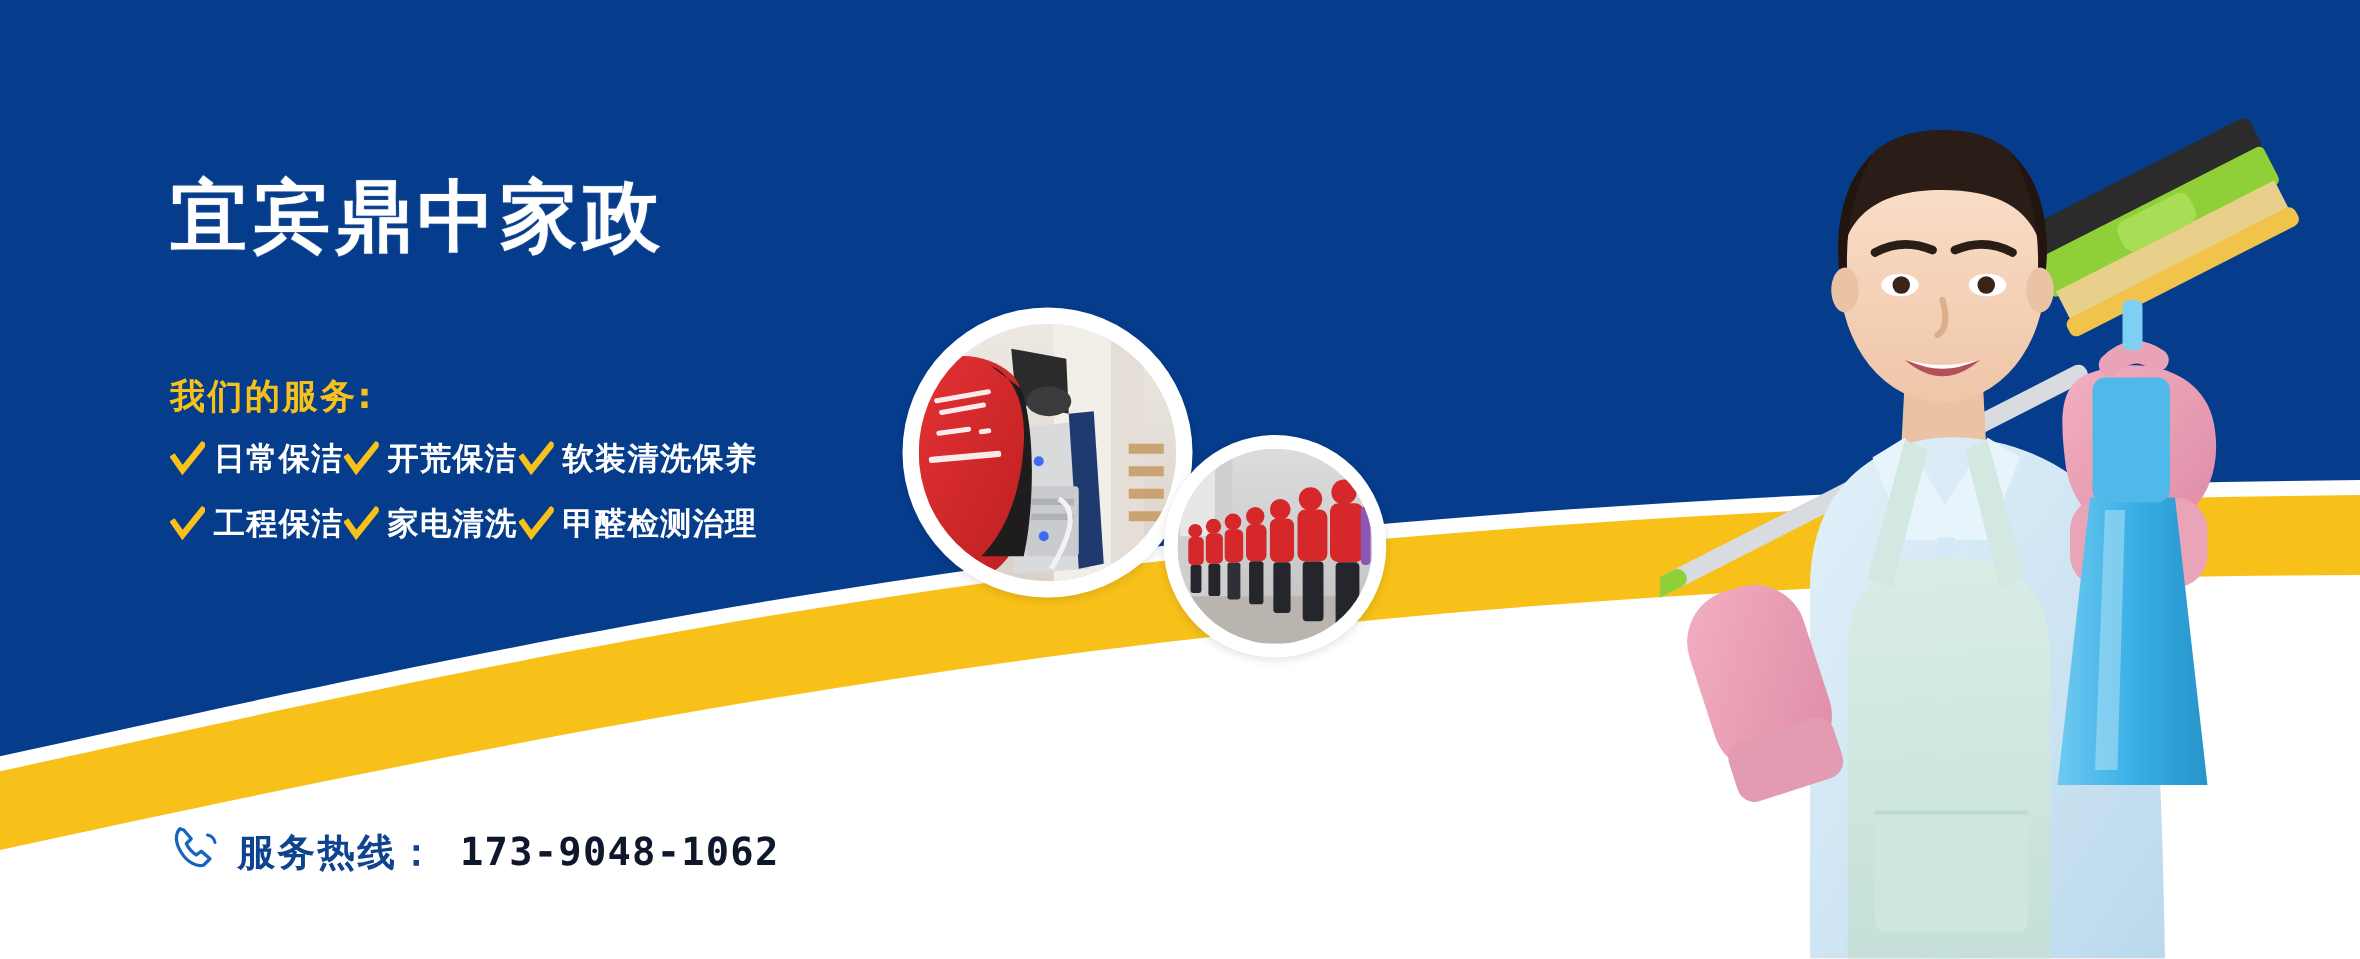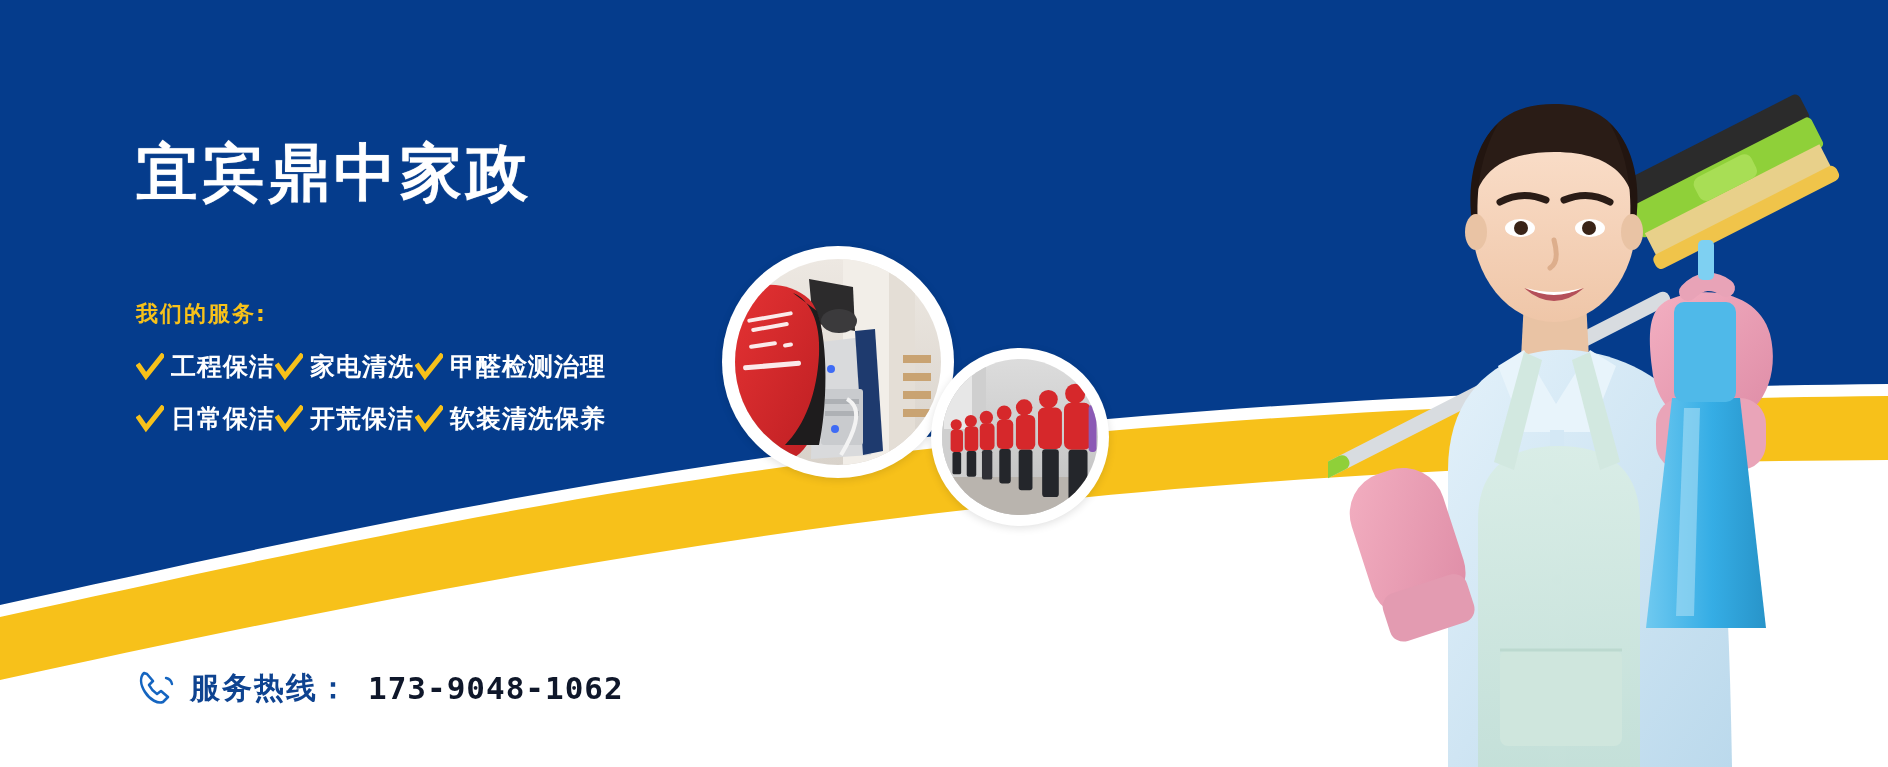--- a/index.html
+++ b/index.html
@@ -54,21 +54,21 @@
     letter-spacing:3px;
     color:#ffffff;
     line-height:1;
     white-space:nowrap;
     font-family:"DejaVu Sans","Liberation Sans",sans-serif;
   }
 
   .services-label {
     position:absolute;
     left:0; top:303px;
-    font-size:22px;
+    font-size:28px;
     font-weight:bold;
     letter-spacing:2px;
     color:#F7C11A;
     line-height:1;
     white-space:nowrap;
     font-family:"DejaVu Sans","Liberation Sans",sans-serif;
   }
 
   .service-rows {
     position:absolute;
@@ -104,23 +104,23 @@
   }
 
   
   .service-row .col-0 { width:139px; }
   .service-row .col-1 { width:140px; }
   .service-row .col-2 { width:auto; }
 
   
   .hotline {
     position:absolute;
-    left:136px; top:664px;
+    left:136px; top:650px;
     display:flex;
-    align-items:center;
+    align-items:flex-end;
     z-index:6;
     height:48px;
   }
   .hotline .phone-icon {
     width:40px; height:40px;
     margin-right:14px;
     flex:0 0 auto;
   }
   .hotline .phone-icon svg { display:block; width:40px; height:40px; }
   .hotline-label {
@@ -417,64 +417,64 @@
 
     <div class="service-rows">
 
       <div class="service-row">
         <div class="service-item col-0">
           <span class="tick">
             <svg viewBox="0 0 28 28">
                 <path d="M3 13 L10 23 L26 3" stroke="#F7C11A" stroke-width="5" fill="none" stroke-linecap="square"></path>
               </svg>
           </span>
-          <span class="service-name">工程保洁</span>
+          <span class="service-name">日常保洁</span>
         </div>
         <div class="service-item col-1">
           <span class="tick">
             <svg viewBox="0 0 28 28">
                 <path d="M3 13 L10 23 L26 3" stroke="#F7C11A" stroke-width="5" fill="none" stroke-linecap="square"></path>
               </svg>
           </span>
-          <span class="service-name">家电清洗</span>
+          <span class="service-name">开荒保洁</span>
         </div>
         <div class="service-item col-2">
           <span class="tick">
             <svg viewBox="0 0 28 28">
                 <path d="M3 13 L10 23 L26 3" stroke="#F7C11A" stroke-width="5" fill="none" stroke-linecap="square"></path>
               </svg>
           </span>
-          <span class="service-name">甲醛检测治理</span>
+          <span class="service-name">软装清洗保养</span>
         </div>
       </div>
 
       <div class="service-row">
         <div class="service-item col-0">
           <span class="tick">
             <svg viewBox="0 0 28 28">
                 <path d="M3 13 L10 23 L26 3" stroke="#F7C11A" stroke-width="5" fill="none" stroke-linecap="square"></path>
               </svg>
           </span>
-          <span class="service-name">日常保洁</span>
+          <span class="service-name">工程保洁</span>
         </div>
         <div class="service-item col-1">
           <span class="tick">
             <svg viewBox="0 0 28 28">
                 <path d="M3 13 L10 23 L26 3" stroke="#F7C11A" stroke-width="5" fill="none" stroke-linecap="square"></path>
               </svg>
           </span>
-          <span class="service-name">开荒保洁</span>
+          <span class="service-name">家电清洗</span>
         </div>
         <div class="service-item col-2">
           <span class="tick">
             <svg viewBox="0 0 28 28">
                 <path d="M3 13 L10 23 L26 3" stroke="#F7C11A" stroke-width="5" fill="none" stroke-linecap="square"></path>
               </svg>
           </span>
-          <span class="service-name">软装清洗保养</span>
+          <span class="service-name">甲醛检测治理</span>
         </div>
       </div>
 
     </div>
   </div>
 
   <div class="hotline">
     <span class="phone-icon">
       <svg viewBox="0 0 40 40">
         <path d="M8 5 C 4 9 4 16 9 24 C 14 32 22 36 27 34 L32 29 L25 23 L21 26

